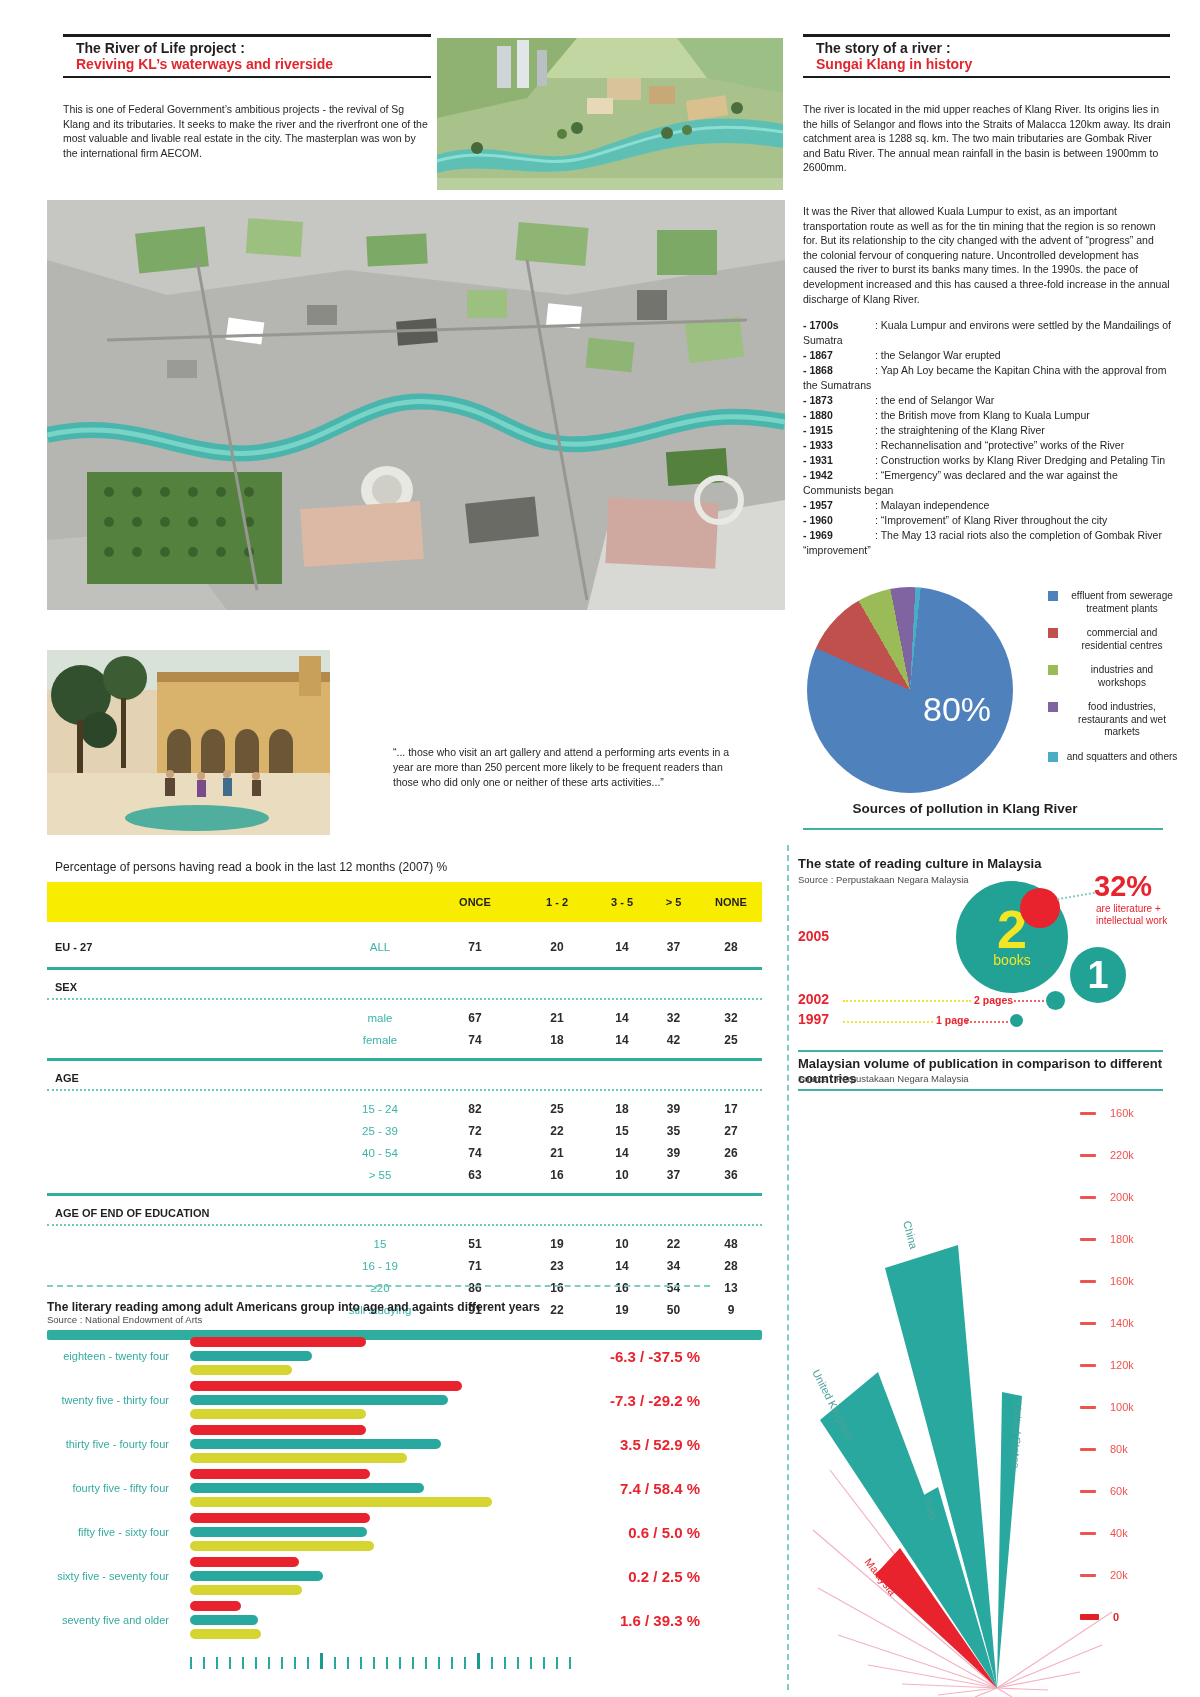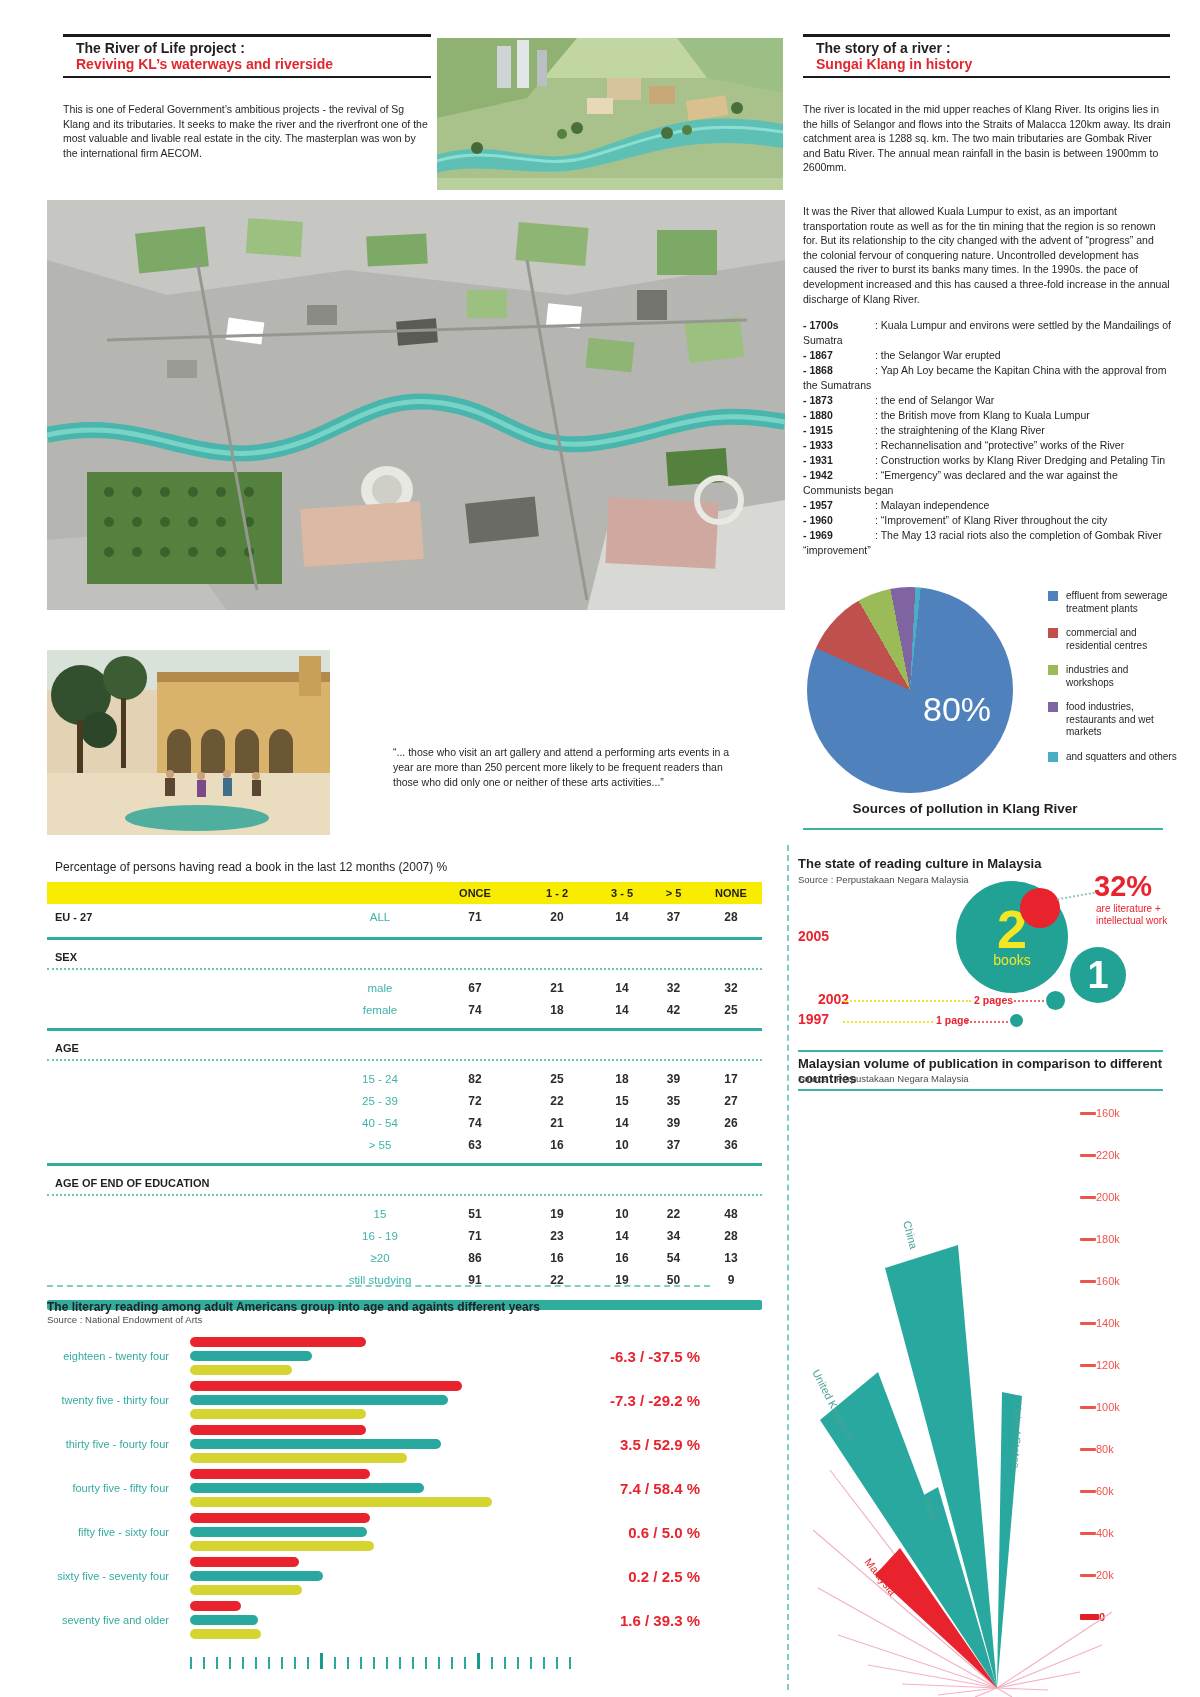--- a/index.html
+++ b/index.html
@@ -16,27 +16,27 @@
   .tl-row{font-size:10.5px;line-height:15px;}
   .tl-year{display:inline-block;width:72px;font-weight:bold;}
   
   .rar-title{font-size:12.5px;font-weight:bold;line-height:16px;padding:4px 0 6px 8px;}
   .rar-quote{font-size:10.5px;line-height:15px;}
   
   .pie{border-radius:50%;background:conic-gradient(from 6deg,#4f81bd 0deg 288deg,#c0504d 288deg 324deg,#9bbb59 324deg 343deg,#8064a2 343deg 357deg,#4bacc6 357deg 360deg);}
   .pie-big{font-size:34px;color:#ffffff;font-family:"Liberation Sans",sans-serif;}
   .lg-item{display:flex;gap:8px;margin-bottom:12px;align-items:flex-start;}
   .lg-sw{width:10px;height:10px;flex:0 0 10px;margin-top:1px;}
-  .lg-tx{font-size:10px;line-height:12.5px;width:118px;}
+  .lg-tx{font-size:10px;line-height:12.5px;width:118px;text-align:center;}
   .pie-caption{font-size:13.5px;font-weight:bold;text-align:center;}
   
   .rt-title{font-size:12px;}
   .trow{display:grid;grid-template-columns:280px 106px 84px 80px 50px 53px 62px;align-items:center;height:22px;}
   .trow.first{height:26px;}
-  .thead-row{display:grid;grid-template-columns:280px 106px 84px 80px 50px 53px 62px;align-items:center;height:22px;background:#f8ed00;margin-bottom:0;}
+  .thead-row{display:grid;grid-template-columns:280px 106px 84px 80px 50px 53px 62px;align-items:center;height:40px;background:#f8ed00;margin-bottom:12px;}
   .thead-row .tc{font-size:11px;font-weight:bold;text-align:center;}
   .tc{text-align:center;}
   .tc.sec{text-align:left;padding-left:8px;font-size:11px;font-weight:bold;}
   .tc.lbl{color:#3db3a8;font-size:11.5px;}
   .tc.val{font-size:12px;font-weight:bold;color:#2d2a2b;}
   .tsec{font-size:11px;font-weight:bold;padding:4px 0 5px 8px;border-bottom:2px dotted #6cc7bb;margin-bottom:7px;}
   .tdiv{height:3px;background:#2fae9f;margin:7px 0;}
   .tdiv.thick{height:10px;margin-top:9px;border-radius:2px;}
   .dash-sep{border-top:2px dashed #7fcdc5;}
   
@@ -61,21 +61,21 @@
   .big2{font-size:54px;font-weight:bold;color:#f3e625;line-height:46px;}
   .books{font-size:14px;color:#f3e625;}
   .one{font-size:38px;font-weight:bold;color:#ffffff;}
   .pct32{font-size:29px;font-weight:bold;color:#e8232e;line-height:28px;}
   .pct-sub{font-size:10px;color:#e8232e;line-height:12px;}
   .ydots{border-top:2px dotted #f0e43a;}
   .rdots{border-top:2px dotted #ec6a62;}
   .tdots{border-top:2px dotted #86ccc4;}
   .pagelbl{font-size:10.5px;font-weight:bold;color:#e8232e;}
   
-  .srow{height:42px;display:flex;align-items:center;}
+  .srow{height:42px;display:flex;align-items:center;gap:14px;}
   .sdash{width:16px;height:3px;background:#f0524c;border-radius:1px;}
   .slbl{font-size:11px;color:#f0524c;}
   .srow.zero .sdash{height:6px;width:19px;background:#e31f26;}
   .srow.zero .slbl{color:#e31f26;font-weight:bold;}
   .fan-lbl text{font-family:"Liberation Sans",sans-serif;}
 </style>
 </head>
 <body>
 
 <div class="canvas">
@@ -479,21 +479,21 @@
   <div class="abs tdots" style="left:1057px;top:895px;width:38px;transform:rotate(-10deg);"></div>
   <div class="abs pct32" style="left:1094px;top:872px;">32%</div>
   <div class="abs pct-sub" style="left:1096px;top:903px;">are literature +</div>
   <div class="abs pct-sub" style="left:1096px;top:915px;">intellectual work</div>
   <div class="abs circle c-teal" style="left:1070px;top:947px;width:56px;height:56px;">
     <div class="one">1</div>
   </div>
 
   <div class="abs year-lbl" style="left:798px;top:928px;">2005</div>
 
-  <div class="abs year-lbl" style="left:798px;top:991px;margin-left:20px;">2002</div>
+  <div class="abs year-lbl" style="left:798px;top:991px;">2002</div>
   <div class="abs ydots" style="left:843px;top:1000px;width:128px;"></div>
   <div class="abs pagelbl" style="left:974px;top:994px;">2 pages</div>
   <div class="abs rdots" style="left:1014px;top:1000px;width:30px;"></div>
   <div class="abs circle c-teal" style="left:1046px;top:991px;width:19px;height:19px;"></div>
 
   <div class="abs year-lbl" style="left:798px;top:1011px;">1997</div>
   <div class="abs ydots" style="left:843px;top:1021px;width:90px;"></div>
   <div class="abs pagelbl" style="left:936px;top:1014px;">1 page</div>
   <div class="abs rdots" style="left:966px;top:1021px;width:42px;"></div>
   <div class="abs circle c-teal" style="left:1010px;top:1014px;width:13px;height:13px;"></div>

